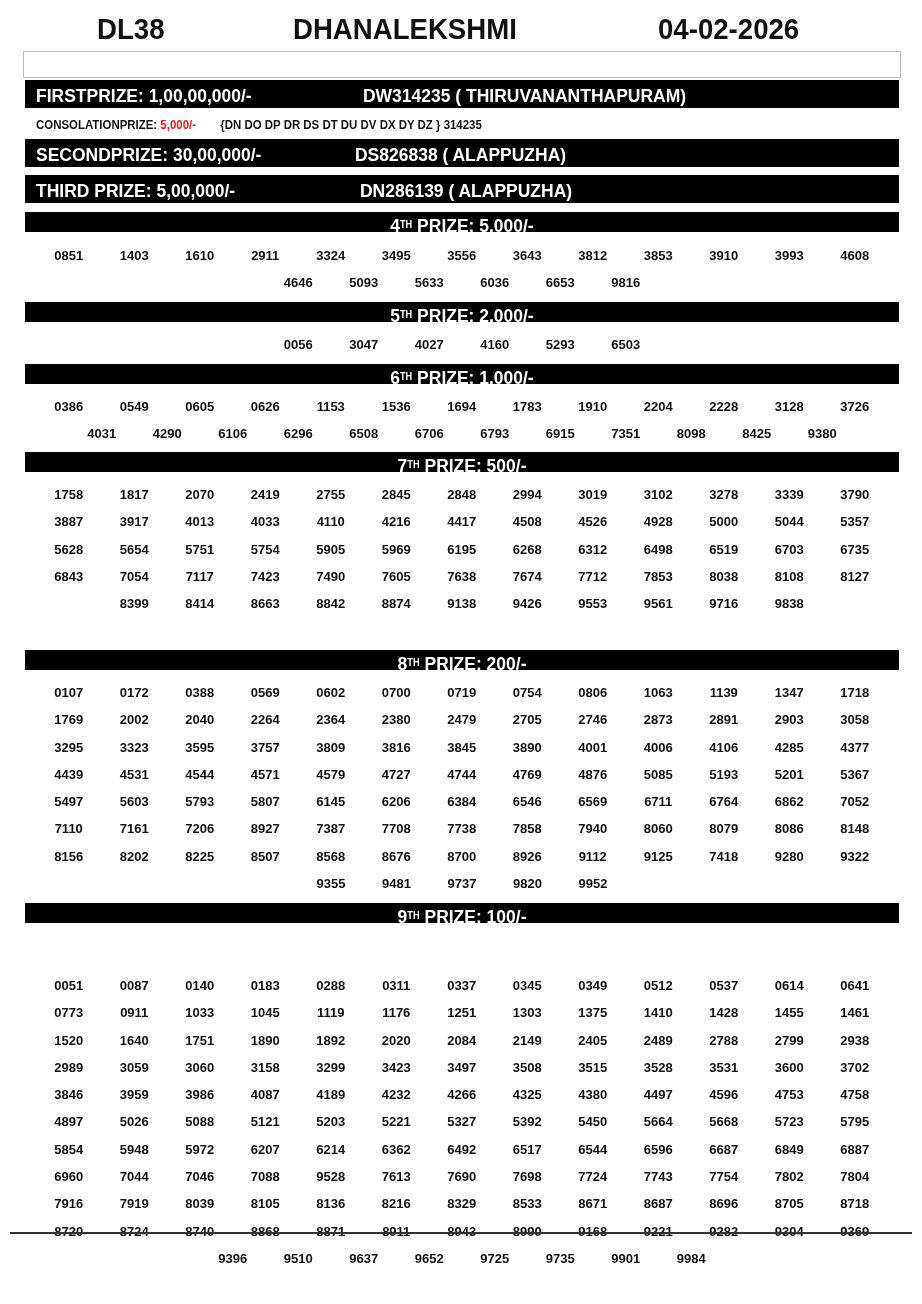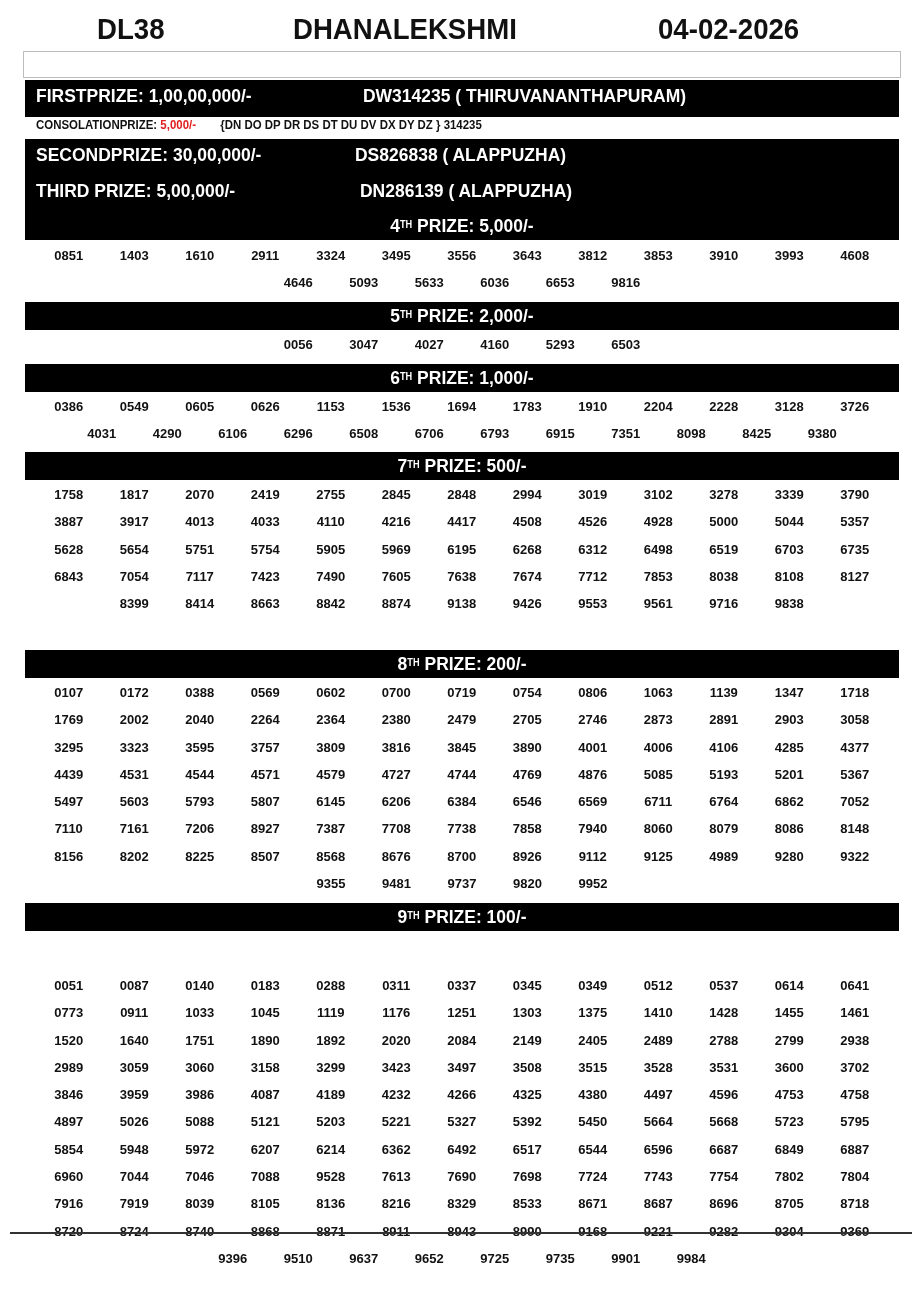--- a/index.html
+++ b/index.html
@@ -8,22 +8,22 @@
   .title-row { position:absolute; top:12px; left:0; width:896px; height:40px; }
   .title-row span { position:absolute; top:0; font-weight:bold; font-size:30px;
          letter-spacing:0px; transform:scaleX(0.92); transform-origin:left top; }
   .t-code { left:97px; }
   .t-name { left:293px; }
   .t-date { left:658px; }
   .empty-box { position:absolute; left:23px; top:51px; width:876px; height:25px;
          border:1px solid #bdbdbd; background:#fff; }
   .bar { position:absolute; left:25px; width:874px; background:#000; color:#fff;
          font-weight:bold; font-size:19px; box-sizing:border-box; }
-  .bar.big { height:37px; line-height:32px;padding-left:36px; }
-  .bar.hdr { height:28px; line-height:28px; text-align:center; }
+  .bar.big { height:28px; line-height:32px;padding-left:36px; }
+  .bar.hdr { height:20px; line-height:28px; text-align:center; }
   .bar .lbl { position:absolute; left:11px; transform:scaleX(0.92); transform-origin:left; white-space:nowrap; }
   .bar .win { position:absolute; transform:scaleX(0.92); transform-origin:left; white-space:nowrap; }
   .bar .hdrtxt { display:inline-block; transform:scaleX(0.92); }
   sup { font-size:10px; vertical-align:top; position:relative; top:-1px; }
   .consol { position:absolute; left:36px; top:117px; font-size:13px; font-weight:bold;
          white-space:nowrap; transform:scaleX(0.88); transform-origin:left; }
   .consol .red { color:#e02020; }
   .consol .series { margin-left:24px; }
   .numgrid { position:absolute; left:36px; width:852px; font-weight:bold; font-size:13px; }
   .numrow { display:flex; justify-content:center; height:27.3px; line-height:27.3px; }
@@ -305,21 +305,21 @@
         <span>8156</span>
         <span>8202</span>
         <span>8225</span>
         <span>8507</span>
         <span>8568</span>
         <span>8676</span>
         <span>8700</span>
         <span>8926</span>
         <span>9112</span>
         <span>9125</span>
-        <span>4989</span>
+        <span>7418</span>
         <span>9280</span>
         <span>9322</span>
       </div>
       <div class="numrow">
         <span>9355</span>
         <span>9481</span>
         <span>9737</span>
         <span>9820</span>
         <span>9952</span>
       </div>

